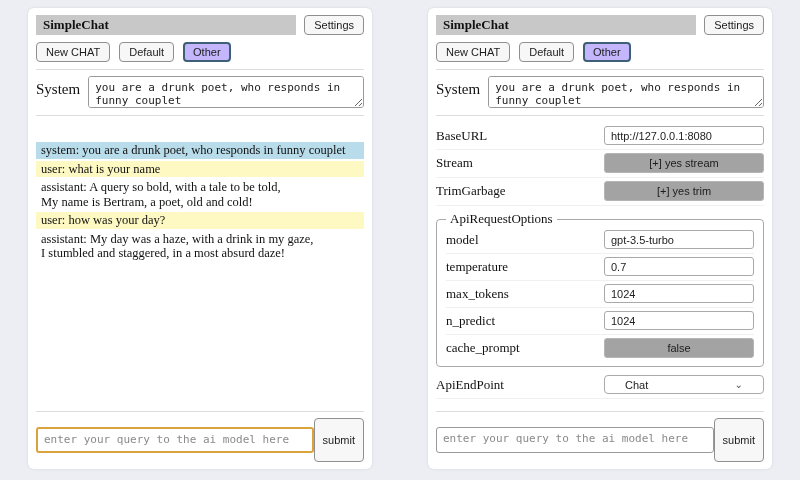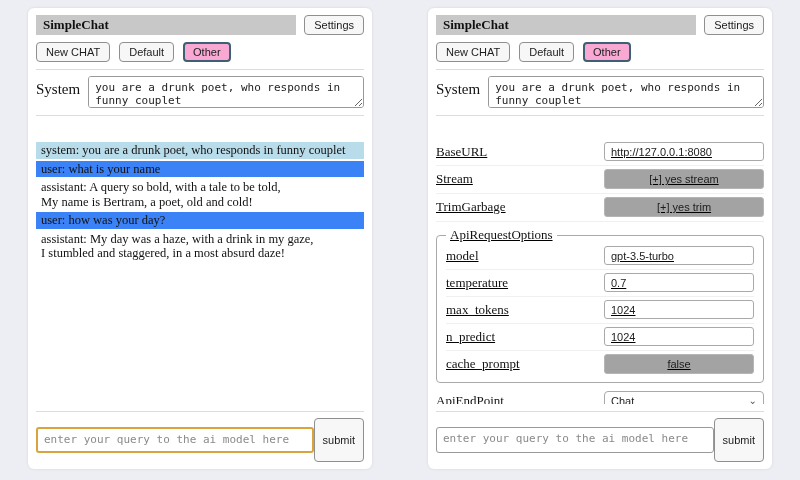--- a/index.html
+++ b/index.html
@@ -35,74 +35,74 @@
     font-size: 11px; color: #1c1c1c;
     background: #f7f7f7;
     border: 1px solid #8f8f8f;
     border-radius: 4px;
     padding: 3px 9px;
     cursor: pointer;
     white-space: nowrap;
   }
   .session-row { display: flex; gap: 9px; margin-top: 7px; flex: none; }
   .btn.selected {
-    background: #f9a8d4;
+    background: #c4b5fd;
     border: 2px solid #3d6075;
     padding: 2px 8px;
   }
   hr.sep { border: none; border-top: 1px solid #dcdcdc; margin: 7px 0 6px; flex: none; }
 
   .system-row { display: flex; gap: 8px; align-items: flex-start; flex: none; }
   .system-row label { font-size: 15px; padding-top: 5px; color: #111; }
   textarea {
     font-family: "DejaVu Sans Mono", monospace;
     font-size: 11px; color: #222;
     border: 1px solid #999;
     border-radius: 3px;
     padding: 4px 6px;
     box-sizing: border-box;
   }
   textarea.system { flex: 1; height: 32px; }
 
   .chat-area { flex: 1 1 auto; overflow: hidden; margin-top: 20px; font-size: 12.5px; color: #111; }
   .msg { padding: 1px 5px; margin-bottom: 2px; white-space: pre-line; line-height: 1.16; }
   .msg.system { background: #b9dcea; }
-  .msg.user { background: #3b82f6; }
+  .msg.user { background: #fef9c3; }
   .msg.assistant { background: transparent; }
 
   .query-row { display: flex; gap: 0; align-items: center; flex: none; }
   textarea.query { flex: 1; height: 26px; resize: none; }
   textarea.query.focused { border: 2px solid #dba33c; }
   textarea::placeholder { color: #8a8a8a; }
   input::placeholder { color: #9a9a9a; }
   .btn.submit { padding: 15px 8px; flex: none; }
 
   
-  .settings-area { flex: 1 1 auto; overflow: hidden; margin-top: 17px; text-decoration: underline; }
+  .settings-area { flex: 1 1 auto; overflow: hidden; margin-top: 1px; }
   .srow {
     display: flex; justify-content: space-between; align-items: center;
     padding: 3px 0 4px; border-bottom: 1px solid #f0f0f0;
   }
   .srow > label { font-size: 13px; color: #111; }
   .ctl { width: 160px; box-sizing: border-box; flex: none; }
   input.ctl {
     font-family: "Liberation Sans", sans-serif; font-size: 11px; color: #222;
     border: 1px solid #a9a9a9; border-radius: 3px;
     padding: 2px 6px; height: 19px;
   }
   button.ctl {
     font-family: "Liberation Sans", sans-serif; font-size: 11px; color: #1c1c1c;
     background: #a3a3a3; border: 1px solid #b5b5b5; border-radius: 3px;
     padding: 3px 0; text-align: center; cursor: pointer;
   }
   .selectbox {
     display: flex; justify-content: space-between; align-items: center;
     font-family: "Liberation Sans", sans-serif; font-size: 11px; color: #222;
     background: #fff; border: 1px solid #a9a9a9; border-radius: 4px;
-    padding: 0 6px; height: 19px; cursor: pointer;
+    padding: 0 20px; height: 19px; cursor: pointer;
   }
   .chev { font-size: 10px; color: #555; line-height: 1; }
   fieldset.aro {
     border: 1px solid #a9a9a9; border-radius: 4px;
     margin: 5px 0 5px; padding: 0 9px 4px;
   }
   fieldset.aro legend { font-size: 13px; color: #111; padding: 0 4px; }
   fieldset.aro .ctl { width: 150px; }
 </style>
 </head>

